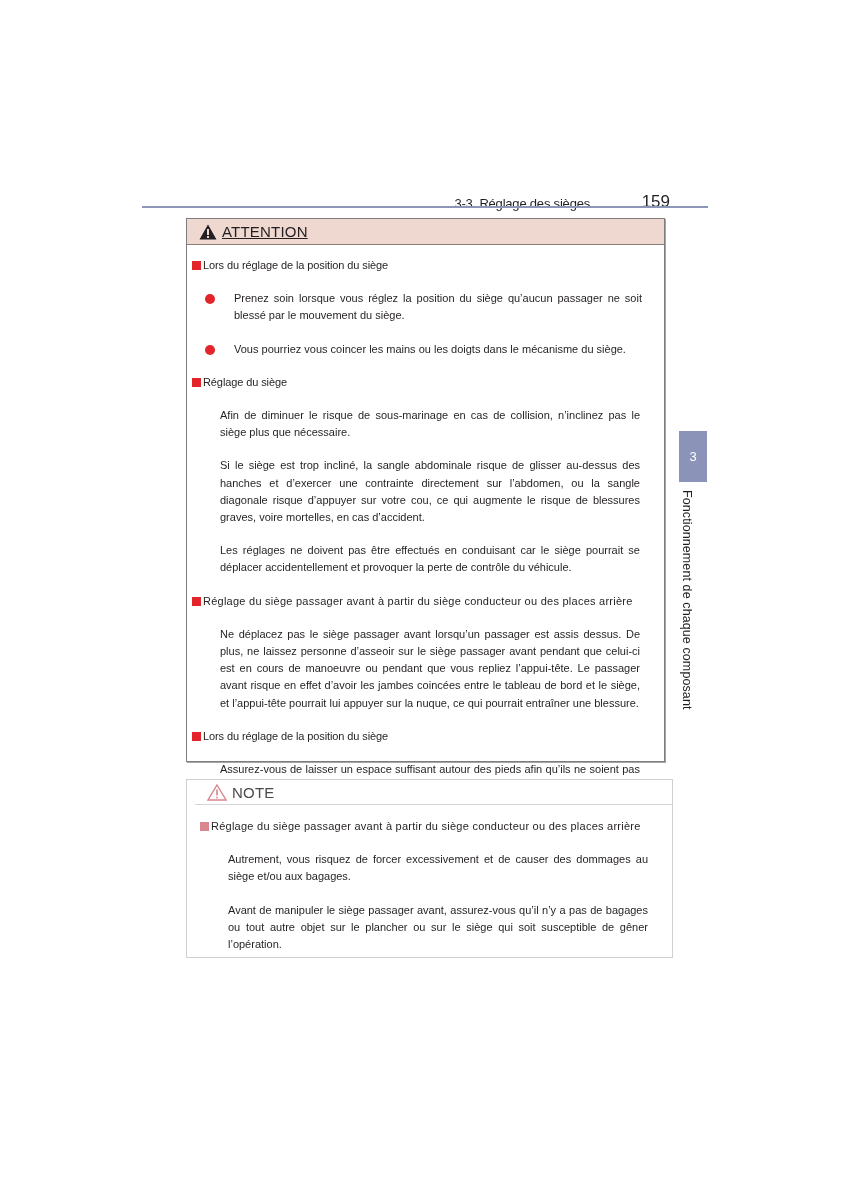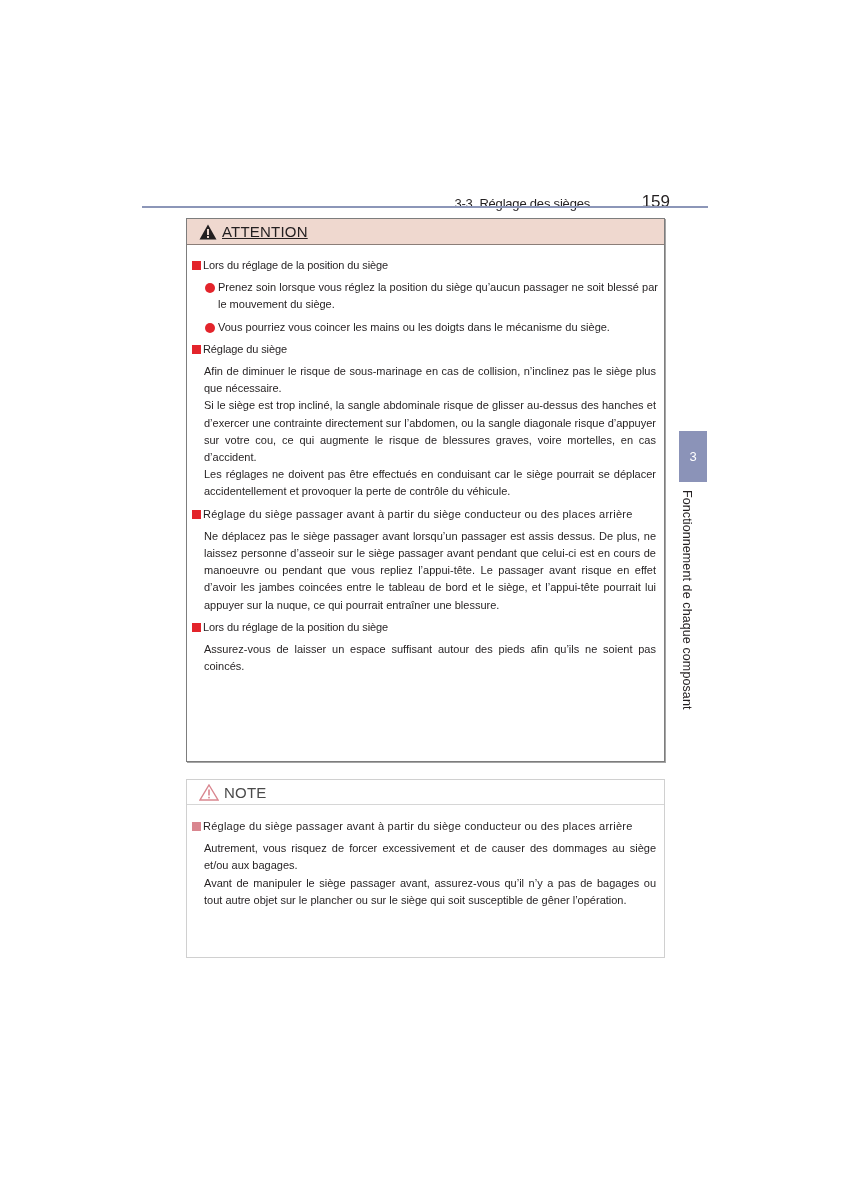--- a/index.html
+++ b/index.html
@@ -35,21 +35,21 @@
       letter-spacing: 0.1px; white-space: nowrap;
     }
     .box {
       position: absolute; left: 186px; width: 477px; background: #fff;
     }
     .attention-box {
       top: 218px; height: 542px; border: 1px solid #7d7d7d;
       box-shadow: 1px 1px 0 #a5a5a5;
     }
     .note-box {
-      top: 779px; height: 177px; border: 1px solid #d0d0d0;
+      top: 779px; height: 177px; border: 1px solid #d0d0d0; padding-left: 8px;
     }
     .box-header {
       height: 25px; display: flex; align-items: center; padding-left: 12px;
       font-size: 15px; letter-spacing: 0.2px;
     }
     .attention-box .box-header {
       background: #efd8cf; border-bottom: 1px solid #8b7d78; color: #231f20; text-decoration: underline;
     }
     .note-box .box-header {
       background: #ffffff; border-bottom: 1px solid #d6d6d6; height: 24px; color: #4a4a4a;
@@ -67,21 +67,21 @@
     }
     .note-box .section-title { --sq: #d9868f; }
     .bullet {
       position: relative; padding-left: 27px; margin-top: 5px; text-align: justify;
     }
     .bullet::before {
       content: ""; position: absolute; left: 14px; top: 4px; width: 10px; height: 10px;
       border-radius: 50%; background: #e3242b;
     }
     .para { padding-left: 13px; margin-top: 5px; text-align: justify; padding-right: 2px; }
-    .para p, .bullet p { margin: 0; }
+    .para p, .bullet p { margin: 16px; }
   </style>
 </head>
 <body>
 
 <div class="header">
   <span class="header-section">3-3. Réglage des sièges</span>
   <span class="page-number">159</span>
 </div>
 <div class="header-rule"></div>
 

